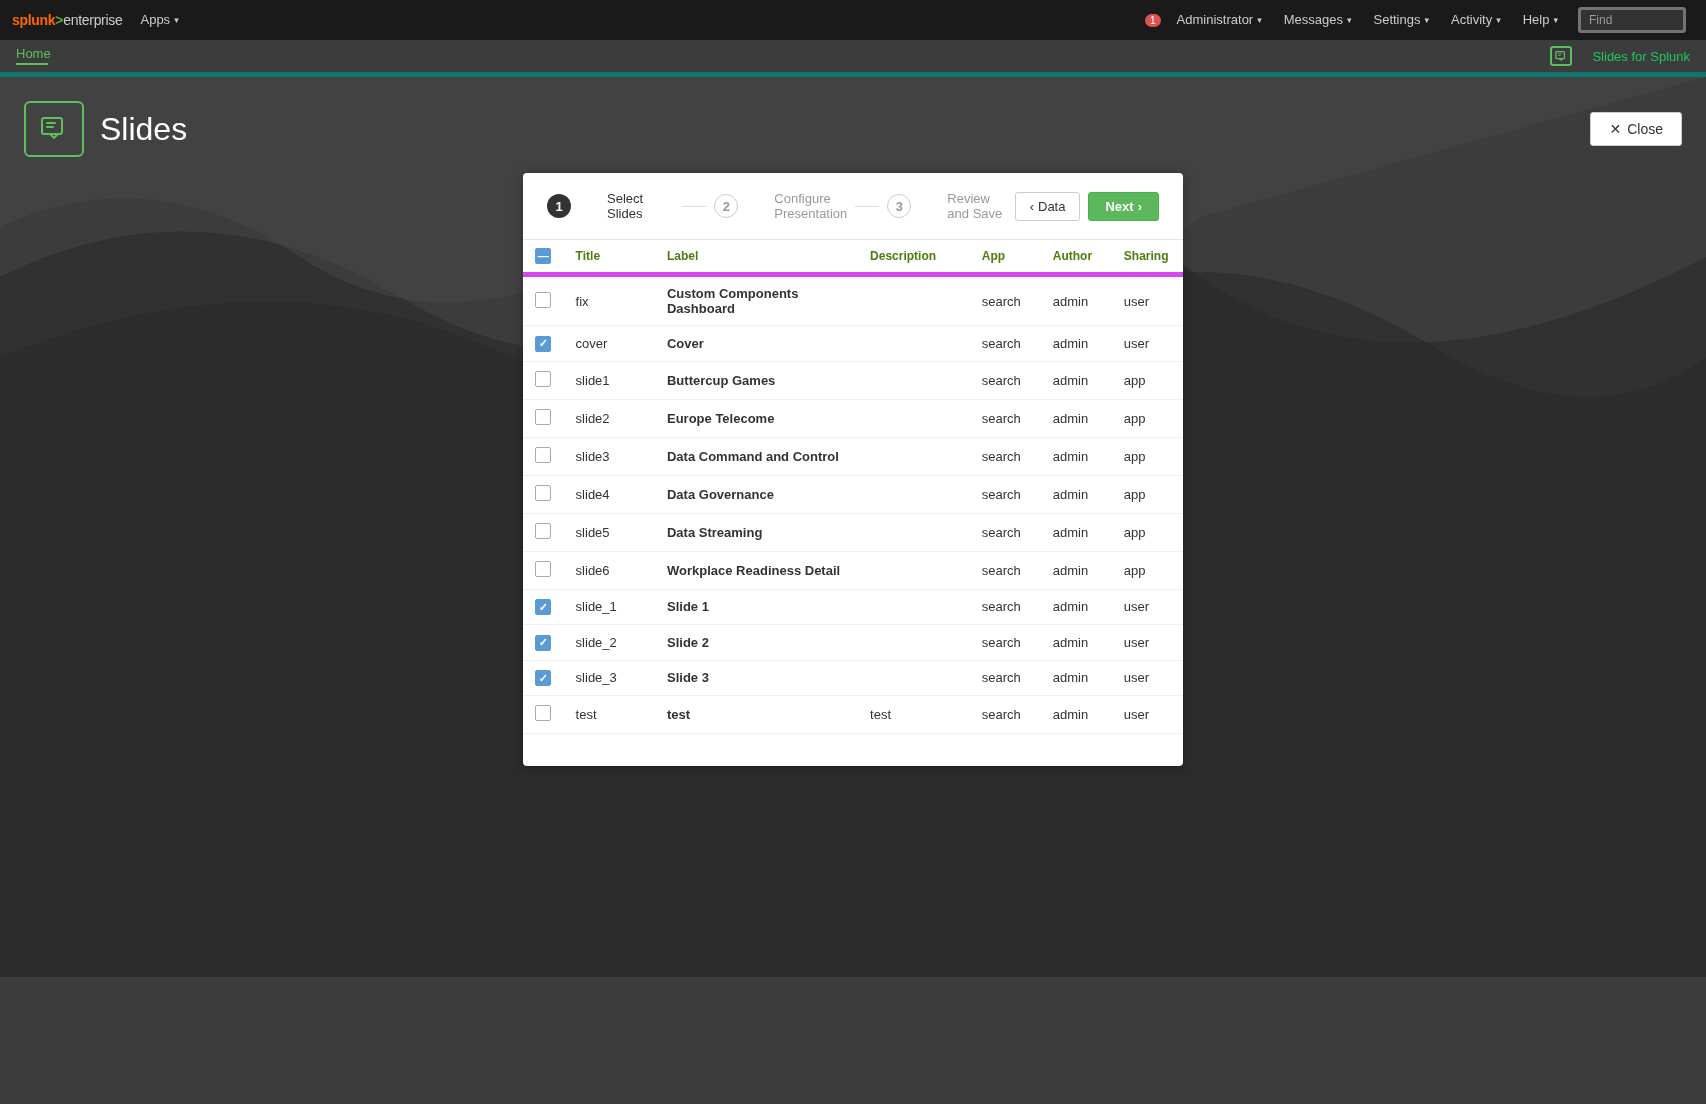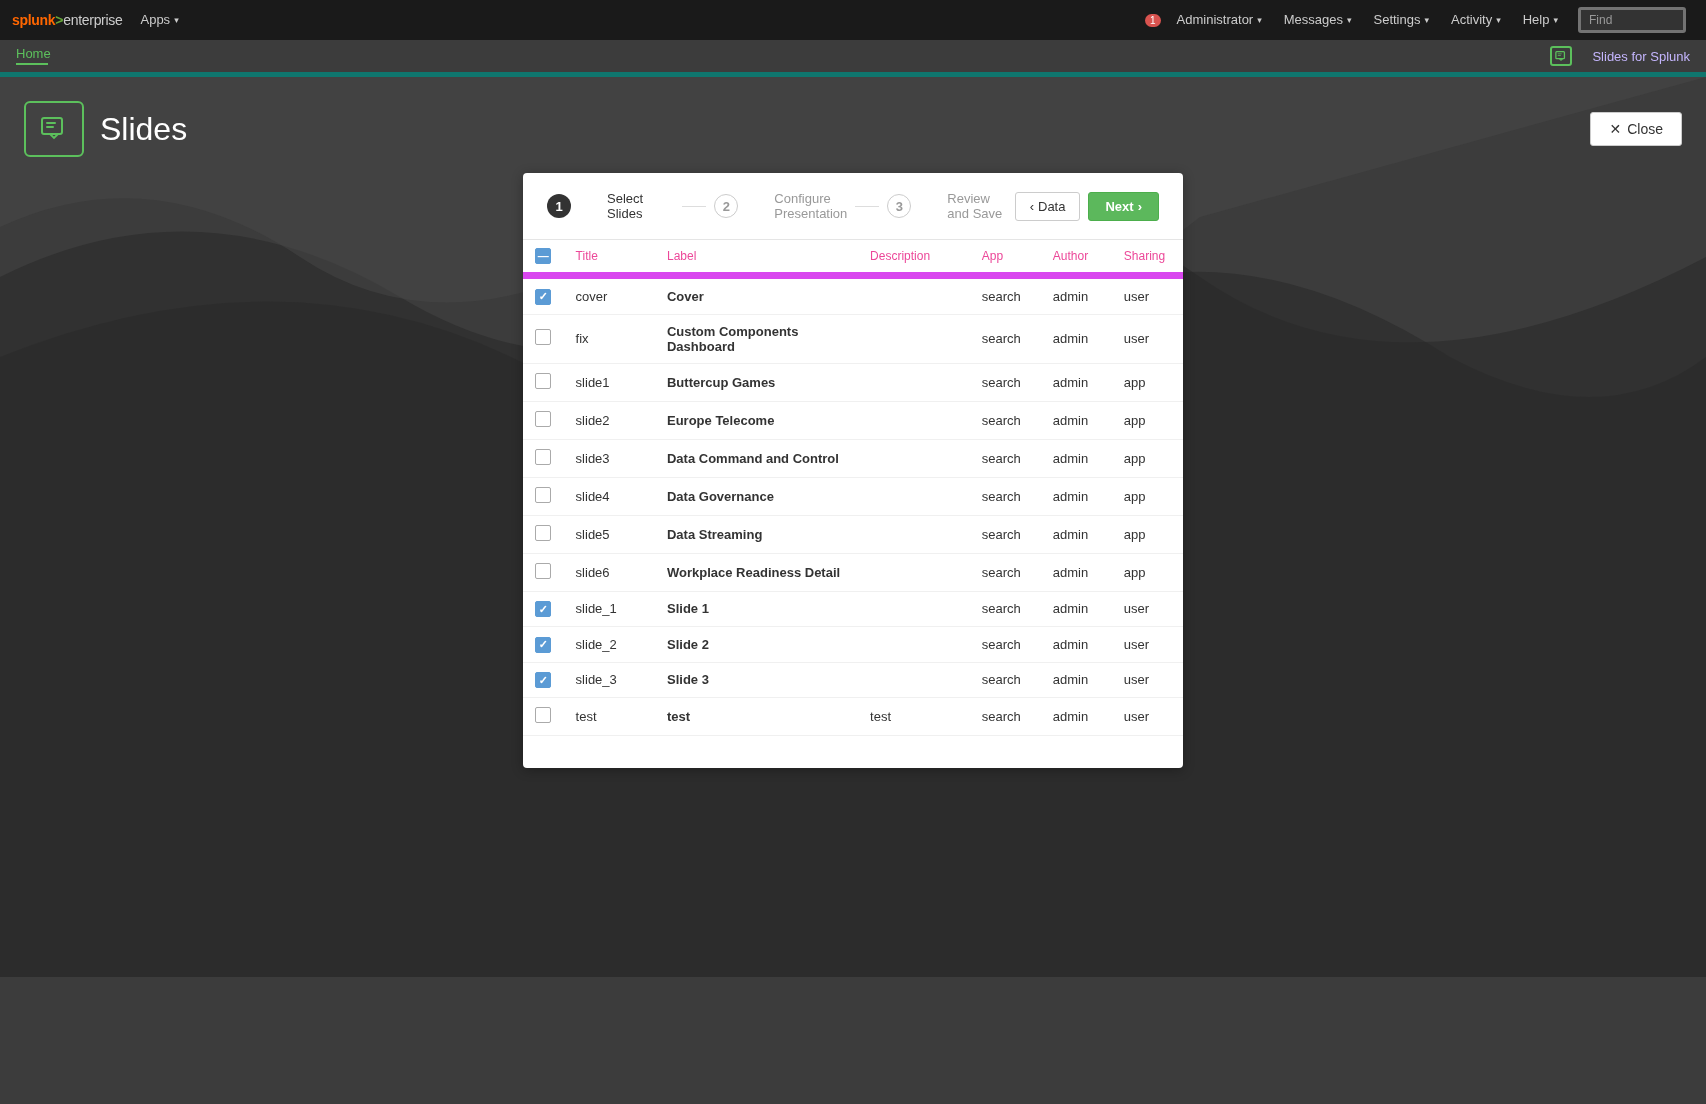--- a/index.html
+++ b/index.html
@@ -83,21 +83,21 @@
       width: 32px;
       height: 2px;
       background: #5cc05c;
       margin-top: 2px;
     }
     .topnav-slides-btn {
       margin-left: auto;
       display: flex;
       align-items: center;
       gap: 20px;
-      color: #c4b5fd;
+      color: #22c55e;
       font-size: 13px;
       cursor: pointer;
     }
     .slides-icon-sm {
       width: 22px;
       height: 20px;
       border: 2px solid #5cc05c;
       border-radius: 3px;
       display: flex;
       align-items: center;
@@ -242,23 +242,23 @@
     
     .slide-table {
       width: 100%;
       border-collapse: collapse;
       margin-top: 0;
     }
     .slide-table th {
       padding: 8px 12px;
       text-align: left;
       font-size: 12px;
-      color: #ec4899;
-      font-weight: 400;
-      border-bottom: 7px solid #d946ef;
+      color: #4d7c0f;
+      font-weight: 700;
+      border-bottom: 5px solid #d946ef;
       background: #fff;
     }
     .slide-table td {
       padding: 9px 12px;
       font-size: 13px;
       border-bottom: 1px solid #f0f0f0;
       color: #333;
       vertical-align: middle;
     }
     .slide-table .col-check { width: 32px; text-align: center; }
@@ -445,35 +445,35 @@
             <span>Author</span>
           </th>
           <th class="col-sharing">
             <span>Sharing</span>
           </th>
         </tr>
       </thead>
       <tbody id="table-body">
           <tr>
     <td class="col-check">
+      <div class="cb "></div>
+    </td>
+    <td class="col-title muted">fix</td>
+    <td class="col-label"><span class="label-bold">Custom Components Dashboard</span></td>
+    <td class="col-desc muted"></td>
+    <td class="col-app muted">search</td>
+    <td class="col-author muted">admin</td>
+    <td class="col-sharing muted">user</td>
+  </tr>
+          <tr>
+    <td class="col-check">
       <div class="cb checked"></div>
     </td>
     <td class="col-title muted">cover</td>
     <td class="col-label"><span class="label-bold">Cover</span></td>
-    <td class="col-desc muted"></td>
-    <td class="col-app muted">search</td>
-    <td class="col-author muted">admin</td>
-    <td class="col-sharing muted">user</td>
-  </tr>
-          <tr>
-    <td class="col-check">
-      <div class="cb "></div>
-    </td>
-    <td class="col-title muted">fix</td>
-    <td class="col-label"><span class="label-bold">Custom Components Dashboard</span></td>
     <td class="col-desc muted"></td>
     <td class="col-app muted">search</td>
     <td class="col-author muted">admin</td>
     <td class="col-sharing muted">user</td>
   </tr>
           <tr>
     <td class="col-check">
       <div class="cb "></div>
     </td>
     <td class="col-title muted">slide1</td>

